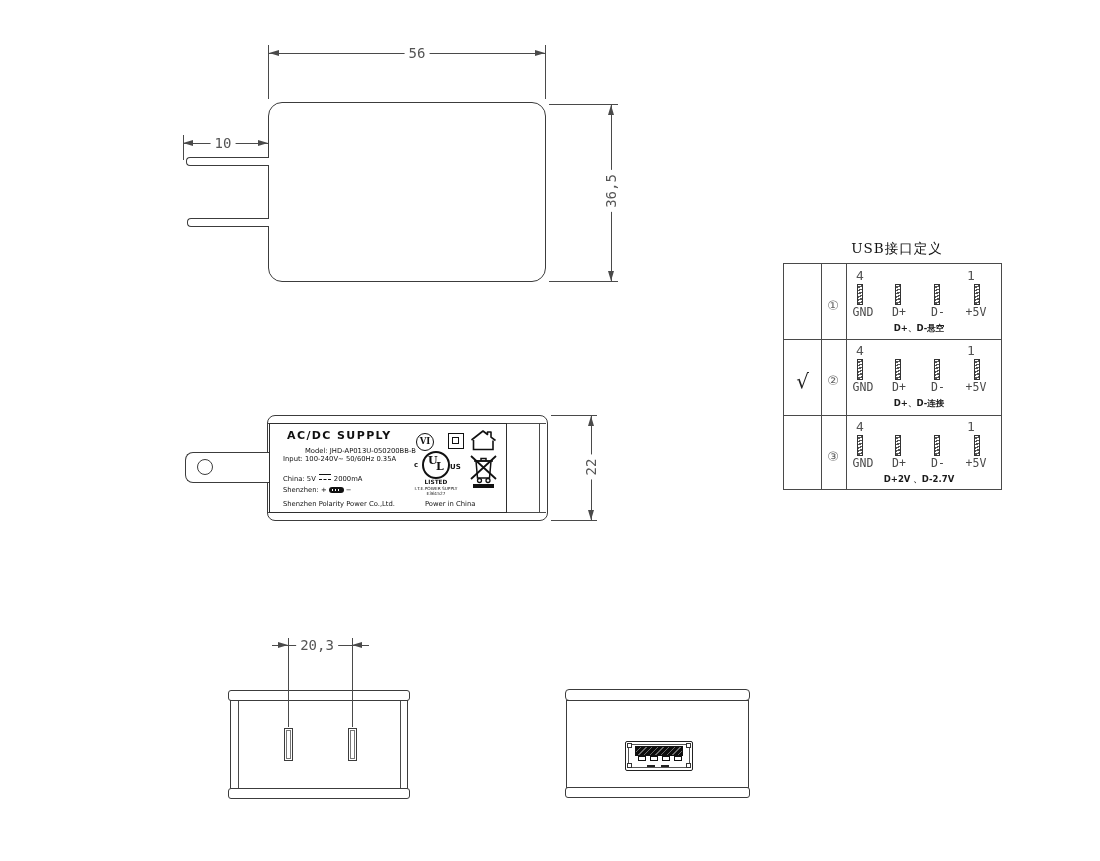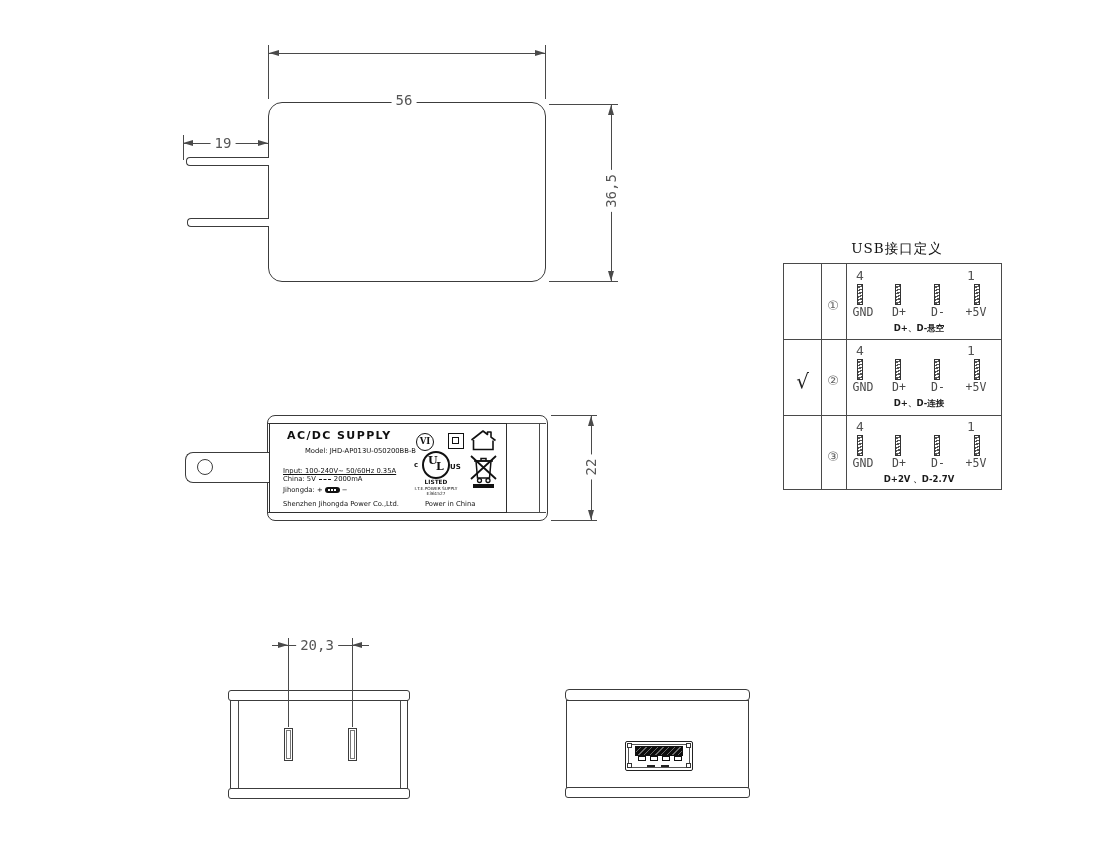--- a/index.html
+++ b/index.html
@@ -67,61 +67,61 @@
 
   <div class="outline" style="left:268px;top:102px;width:278px;height:180px;border-radius:14px;border-width:1.5px;"></div>
   <div class="outline" style="left:186px;top:157px;width:83px;height:9px;border-width:1.3px;border-right:none;border-radius:4px 0 0 4px;"></div>
   <div class="outline" style="left:187px;top:218px;width:82px;height:9px;border-width:1.3px;border-right:none;border-radius:4px 0 0 4px;"></div>
 
   <div class="lv" style="left:268px;top:45px;height:54px;"></div>
   <div class="lv" style="left:545px;top:45px;height:54px;"></div>
   <div class="lh" style="left:268px;top:53px;width:278px;"></div>
   <div class="arr arr-l" style="left:269px;top:49.5px;"></div>
   <div class="arr arr-r" style="left:535px;top:49.5px;"></div>
-  <div class="dim" style="left:404px;top:53px;margin-top:47px;">56</div>
+  <div class="dim" style="left:417px;top:53px;">56</div>
 
   <div class="lh" style="left:549px;top:104px;width:69px;"></div>
   <div class="lh" style="left:549px;top:281px;width:69px;"></div>
   <div class="lv" style="left:611px;top:104px;height:177px;"></div>
   <div class="arr arr-u" style="left:607.5px;top:105px;"></div>
   <div class="arr arr-d" style="left:607.5px;top:271px;"></div>
   <div class="dim rot" style="left:611px;top:191px;">36,5</div>
 
   <div class="lv" style="left:183px;top:135px;height:25px;"></div>
   <div class="lh" style="left:183px;top:143px;width:85px;"></div>
   <div class="arr arr-l" style="left:183px;top:139.5px;"></div>
   <div class="arr arr-r" style="left:258px;top:139.5px;"></div>
-  <div class="dim" style="left:223px;top:143px;">19</div>
+  <div class="dim" style="left:223px;top:143px;">10</div>
 
   <div class="outline" style="left:267px;top:415px;width:281px;height:106px;border-radius:8px;border-width:1.5px;"></div>
   <div class="lh" style="left:268px;top:423px;width:278px;"></div>
   <div class="lh" style="left:268px;top:512px;width:278px;"></div>
   <div class="lv" style="left:539px;top:424px;height:88px;"></div>
   <div class="outline" style="left:185px;top:452px;width:84px;height:31px;border-width:1.4px;border-right:none;border-radius:8px 0 0 8px;z-index:2;"></div>
   <div class="outline" style="left:197px;top:459px;width:16px;height:16px;border-width:1.3px;border-radius:50%;z-index:2;"></div>
 
   <div class="lh" style="left:551px;top:415px;width:46px;"></div>
   <div class="lh" style="left:551px;top:520px;width:46px;"></div>
   <div class="lv" style="left:591px;top:415px;height:105px;"></div>
   <div class="arr arr-u" style="left:587.5px;top:415.5px;"></div>
   <div class="arr arr-d" style="left:587.5px;top:510px;"></div>
   <div class="dim rot" style="left:591px;top:467px;">22</div>
 
   <div class="labelbox">
     <div class="lbl-title">AC/DC  SUPPLY</div>
     <div class="lbl-line" style="top:23px;padding-left:22px;">Model: JHD-AP013U-050200BB-B</div>
-    <div class="lbl-line" style="top:43px;text-decoration:underline;">Input: 100-240V~  50/60Hz  0.35A</div>
+    <div class="lbl-line" style="top:31px;">Input: 100-240V~  50/60Hz  0.35A</div>
     <div class="lbl-line" style="top:50px;">
       <span>China: 5V</span><span class="dcsym"></span><span>2000mA</span>
     </div>
     <div class="lbl-line" style="top:62px;">
-      <span>Jihongda:</span>
+      <span>Shenzhen:</span>
       <span>+</span><span class="pill"><span></span></span><span>−</span>
     </div>
-    <div class="lbl-line" style="top:76px;">Shenzhen Jihongda Power Co.,Ltd.</div>
+    <div class="lbl-line" style="top:76px;">Shenzhen Polarity Power Co.,Ltd.</div>
     <div class="lbl-line" style="left:155px;top:76px;">Power in China</div>
 
     <div class="vi-circle">VI</div>
     <div class="sq-outer">
         <div class="sq-inner"></div>
       </div>
     <svg style="position:absolute;left:200px;top:6px;" width="27" height="21" viewBox="0 0 27 21">
       <path d="M1.5 10 L13 1 L17.5 4.5 L17.5 2 L21 2 L21 7.2 L25.5 10.5" fill="none" stroke="#111" stroke-width="1.6" stroke-linejoin="round"></path>
       <path d="M3.5 10 L3.5 19.5 L23 19.5 L23 10.5" fill="none" stroke="#111" stroke-width="1.6"></path>
     </svg>

